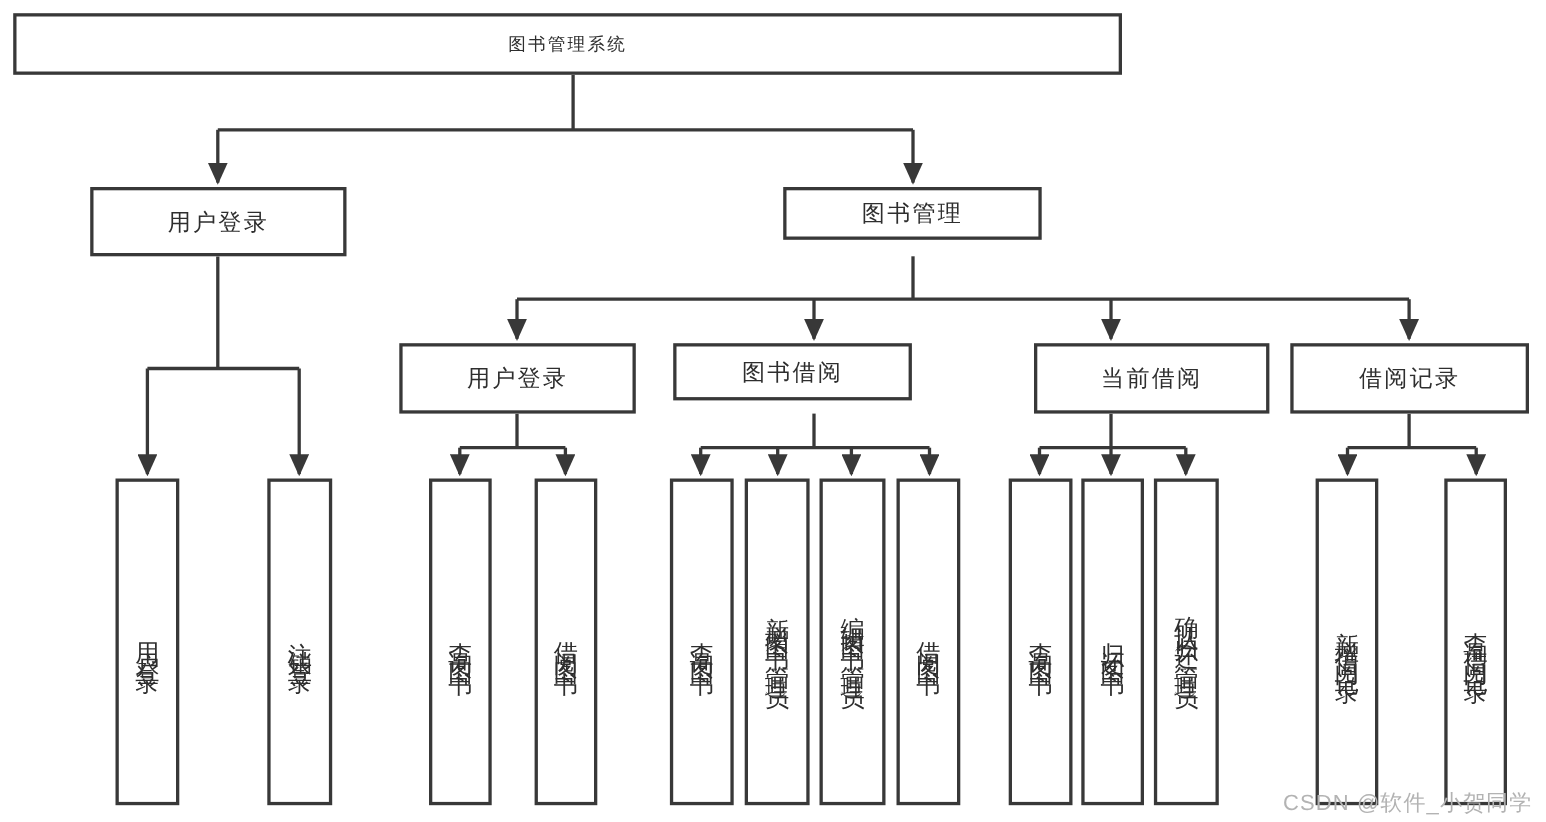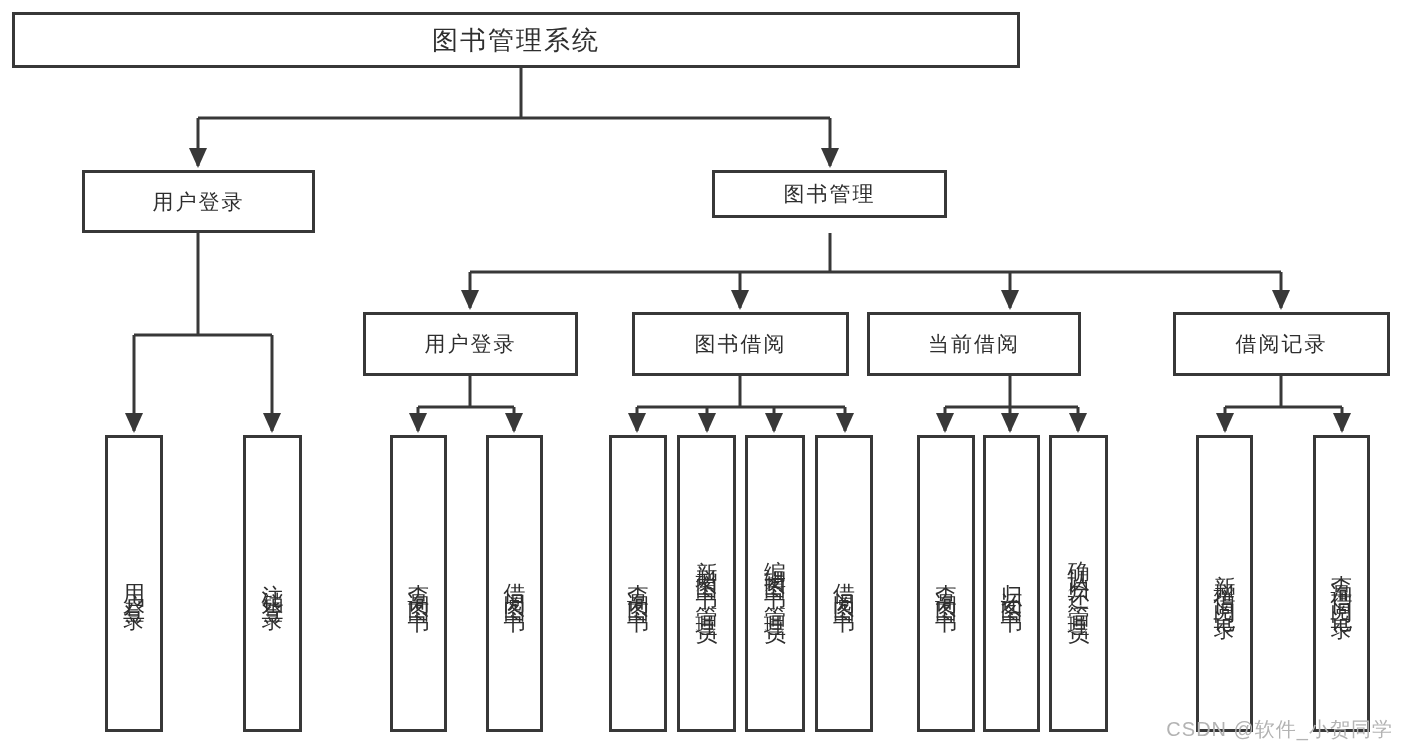--- a/index.html
+++ b/index.html
@@ -30,21 +30,21 @@
     display: flex;
     align-items: center;
     justify-content: center;
     text-align: center;
   }
   .node.h {
     font-size: 21px;
     letter-spacing: 2px;
     white-space: nowrap;
   }
-  .node.h.root { font-size: 26px; }
+  .node.h.root { font-size: 16px; }
   .node.v {
     writing-mode: vertical-rl;
     text-orientation: mixed;
     font-size: 22px;
     letter-spacing: 9px;
     line-height: 1;
   }
   .watermark {
     position: absolute;
     right: 12px;
@@ -110,22 +110,22 @@
       <path d="M1342 407 V431" marker-end="url(#arrow)"></path>
     </g>
   </svg>
 
   <div class="node h root" style="left:12px; top:12px; width:1008px; height:56px">图书管理系统</div>
 
   <div class="node h" style="left:82px; top:170px; width:233px; height:63px">用户登录</div>
   <div class="node h" style="left:712px; top:170px; width:235px; height:48px">图书管理</div>
 
   <div class="node h" style="left:363px; top:312px; width:215px; height:64px">用户登录</div>
-  <div class="node h" style="left:632px; top:312px; width:217px; height:64px">图书借阅</div>
-  <div class="node h" style="left:867px; top:312px; width:214px; height:64px">当前借阅</div>
+  <div class="node h" style="left:612px; top:312px; width:217px; height:52px">图书借阅</div>
+  <div class="node h" style="left:940px; top:312px; width:214px; height:64px">当前借阅</div>
   <div class="node h" style="left:1173px; top:312px; width:217px; height:64px">借阅记录</div>
 
   <div class="node v" style="left:105px; top:435px; width:58px; height:297px">用户登录</div>
   <div class="node v" style="left:243px; top:435px; width:59px; height:297px">注销登录</div>
 
   <div class="node v" style="left:390px; top:435px; width:57px; height:297px">查询图书</div>
   <div class="node v" style="left:486px; top:435px; width:57px; height:297px">借阅图书</div>
 
   <div class="node v" style="left:609px; top:435px; width:58px; height:297px">查询图书</div>
   <div class="node v" style="left:677px; top:435px; width:59px; height:297px">新增图书（管理员）</div>

